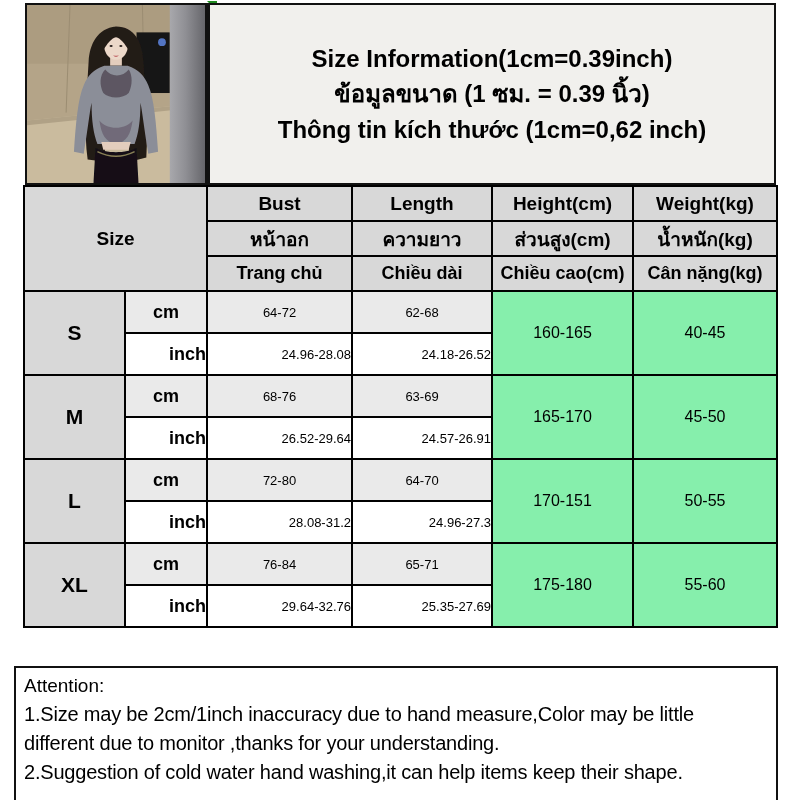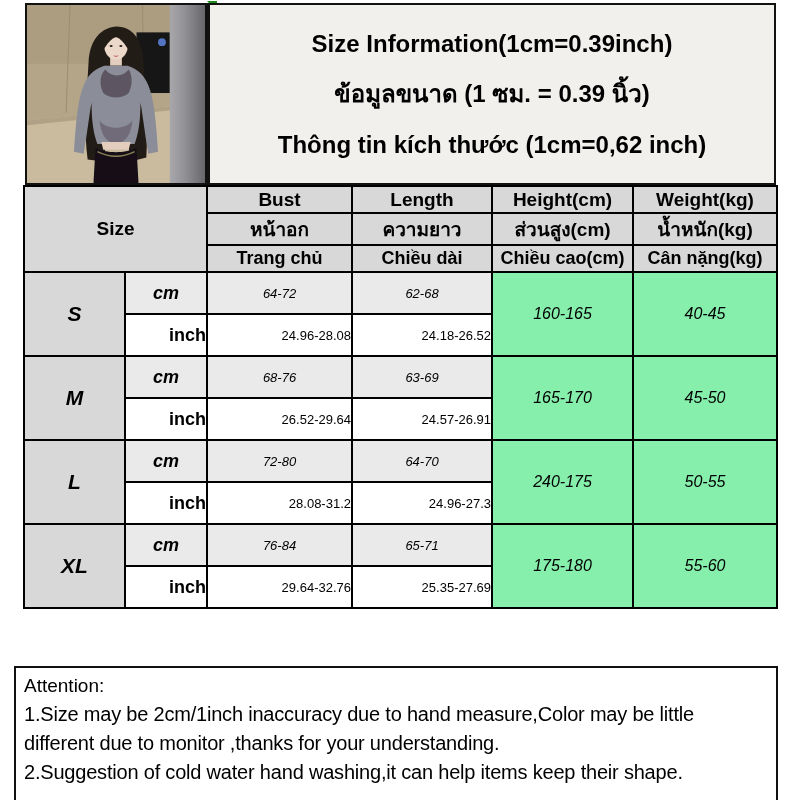--- a/index.html
+++ b/index.html
@@ -18,40 +18,40 @@
     position:absolute; left:207px; top:1px; width:0; height:0;
     border-top:10px solid #1e8a1e; border-left:10px solid transparent;
   }
 
   
   .title-cell {
     position:absolute; left:207px; top:3px; width:569px; height:182px;
     border:2px solid #111; border-left-width:3px;
     background:#f1f0ed;
     display:flex; flex-direction:column; justify-content:center; align-items:center;
-    gap:23px;
+    gap:8px;
   }
   .title-line { font-weight:bold; font-size:24px; color:#000; line-height:1.15; text-align:center; }
 
   
   table.size-table {
     position:absolute; left:23px; top:185px;
     border-collapse:collapse; table-layout:fixed; width:753px;
   }
   table.size-table td {
     border:2px solid #000; text-align:center; vertical-align:middle;
     color:#000; overflow:hidden; white-space:nowrap;
   }
-  tr.hdr td { height:27px; background:#d8d8d8; font-weight:bold; font-size:19px; }
+  tr.hdr td { height:35px; background:#d8d8d8; font-weight:bold; font-size:19px; }
   tr.hdr td.vi { font-size:18px; }
   td.corner { background:#d8d8d8; font-weight:bold; font-size:37px; }
   td.size-letter { background:#d8d8d8; font-weight:bold; font-size:21px; }
   td.unit { font-weight:bold; font-size:18px; }
   td.val { font-size:13px; }
-  tr.cm-row td { height:42px;font-style:italic; }
+  tr.cm-row td { height:42px; }
   tr.inch-row td { height:42px;text-align:right; }
   tr.cm-row td.unit, tr.cm-row td.val { background:#eaeaea; }
   tr.inch-row td.unit, tr.inch-row td.val { background:#ffffff; }
   td.merged { background:#86efac; font-size:16px; }
 
   
   .attention-box {
     position:absolute; left:14px; top:666px; width:764px; height:167px;
     border:2px solid #111; border-bottom-width:5px; background:#ffffff;
     padding:4px 8px; color:#000;
@@ -178,21 +178,21 @@
         <td class="unit">inch</td>
         <td class="val">26.52-29.64</td>
         <td class="val">24.57-26.91</td>
       </tr>
 
       <tr class="cm-row">
         <td class="size-letter" rowspan="2">L</td>
         <td class="unit">cm</td>
         <td class="val">72-80</td>
         <td class="val">64-70</td>
-        <td class="merged" rowspan="2">240-175</td>
+        <td class="merged" rowspan="2">170-151</td>
         <td class="merged" rowspan="2">50-55</td>
       </tr>
       <tr class="inch-row">
         <td class="unit">inch</td>
         <td class="val">28.08-31.2</td>
         <td class="val">24.96-27.3</td>
       </tr>
 
       <tr class="cm-row">
         <td class="size-letter" rowspan="2">XL</td>

